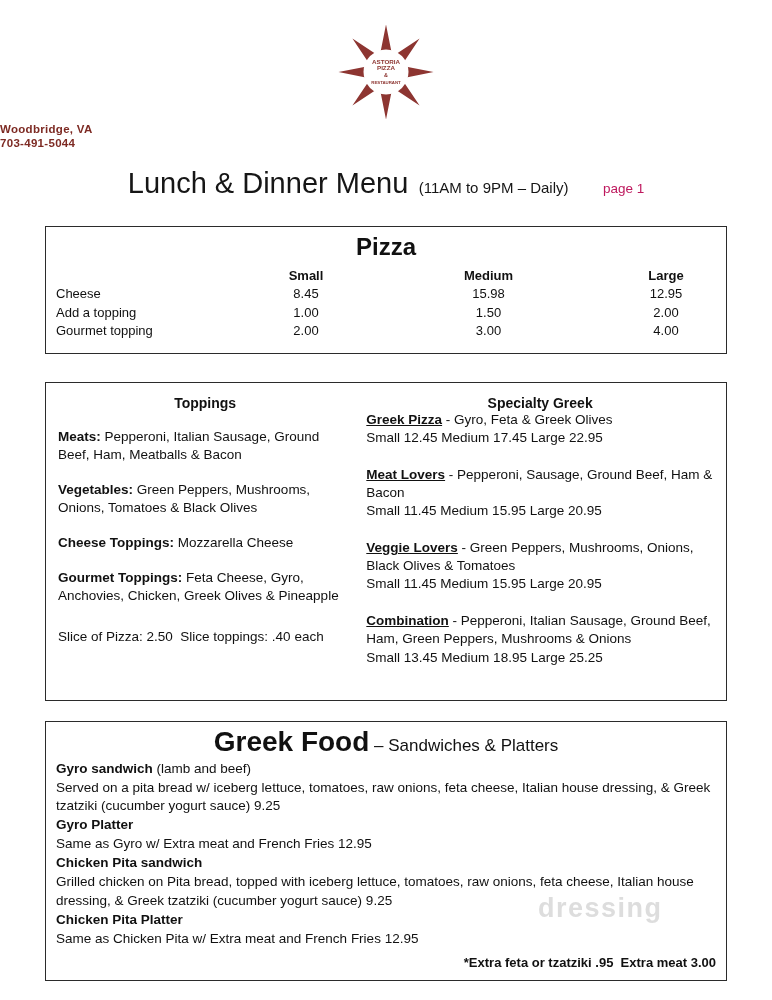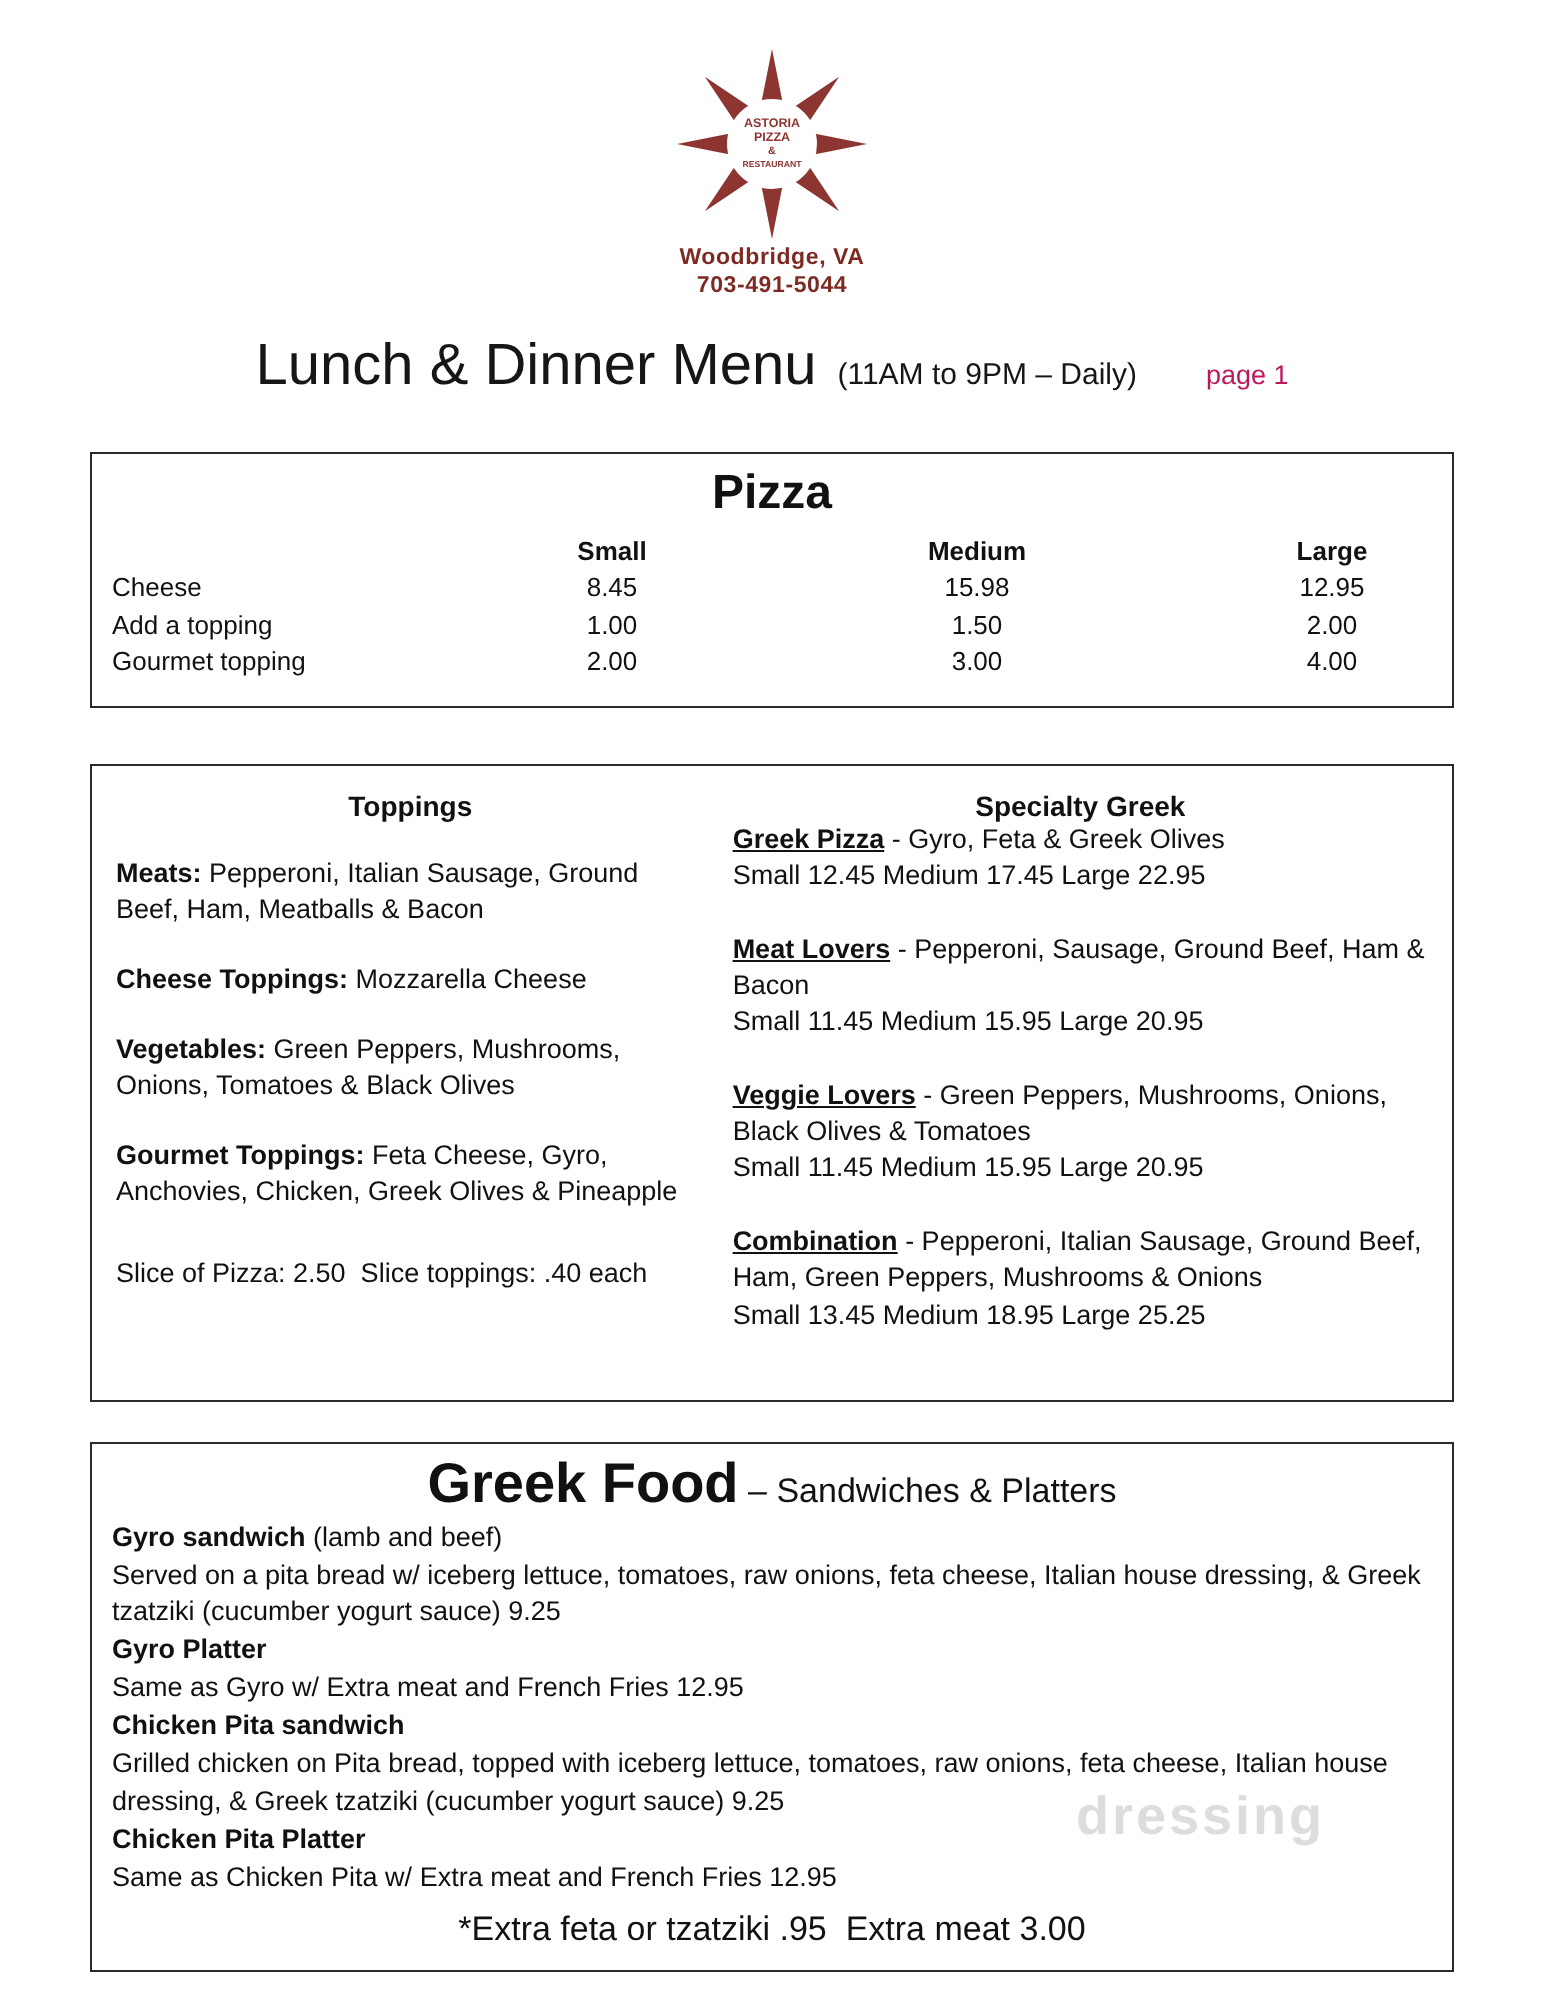--- a/index.html
+++ b/index.html
@@ -8,21 +8,21 @@
     width: 772px;
     height: 1000px;
     margin: 0 auto;
     background: #ffffff;
     font-family: "Liberation Sans", sans-serif;
     color: #111111;
     overflow: hidden;
   }
 
   
-  .logo-wrap { text-align: center; padding-top: 22px; }
+  .logo-wrap { text-align: left; padding-top: 22px; }
   .logo-star { display: block; margin: 0 auto; }
   .logo-city, .logo-phone {
     font-size: 11.5px;
     font-weight: bold;
     color: #7d2a23;
     line-height: 1.25;
     letter-spacing: 0.3px;
   }
 
   
@@ -61,21 +61,21 @@
   .spec-prices { margin: 0; }
 
   
   .box-greek { margin-top: 20px; padding: 4px 10px 10px; }
   .greek-title { text-align: center; margin: 0 0 2px; }
   .greek-title-main { font-size: 28px; font-weight: bold; }
   .greek-title-sub { font-size: 17px; font-weight: 400; }
   .gf-name { font-size: 13.5px; font-weight: bold; margin: 0; line-height: 1.4; }
   .gf-name .gf-suffix { font-weight: 400; }
   .gf-desc { font-size: 13.5px; font-weight: 400; margin: 0; line-height: 1.4; }
-  .gf-footnote { text-align: center; font-size: 17px; font-weight: normal; margin-top: 6px; }
+  .gf-footnote { text-align: right; font-size: 13px; font-weight: bold; margin-top: 6px; }
 
   
   .watermark {
     position: absolute;
     left: 538px;
     top: 893px;
     font-size: 27px;
     letter-spacing: 1.5px;
     color: #c7c7c7;
     opacity: 0.6;
@@ -131,23 +131,23 @@
       <div class="pt-cell">4.00</div>
     </div>
   </div>
 
   <div class="box box-two">
     <div class="col-left">
       <div class="col-title">Toppings</div>
 
       <p class="top-group"><span class="top-label">Meats:</span><span> Pepperoni, Italian Sausage, Ground Beef, Ham, Meatballs &amp; Bacon</span></p>
 
+      <p class="top-group"><span class="top-label">Vegetables:</span><span> Green Peppers, Mushrooms, Onions, Tomatoes &amp; Black Olives</span></p>
+
       <p class="top-group"><span class="top-label">Cheese Toppings:</span><span> Mozzarella Cheese</span></p>
-
-      <p class="top-group"><span class="top-label">Vegetables:</span><span> Green Peppers, Mushrooms, Onions, Tomatoes &amp; Black Olives</span></p>
 
       <p class="top-group"><span class="top-label">Gourmet Toppings:</span><span> Feta Cheese, Gyro, Anchovies, Chicken, Greek Olives &amp; Pineapple</span></p>
 
       <p class="slice-note">Slice of Pizza: 2.50&nbsp; Slice toppings: .40 each</p>
     </div>
 
     <div class="col-right">
       <div class="col-title">Specialty Greek</div>
 
       <div class="spec-item">

